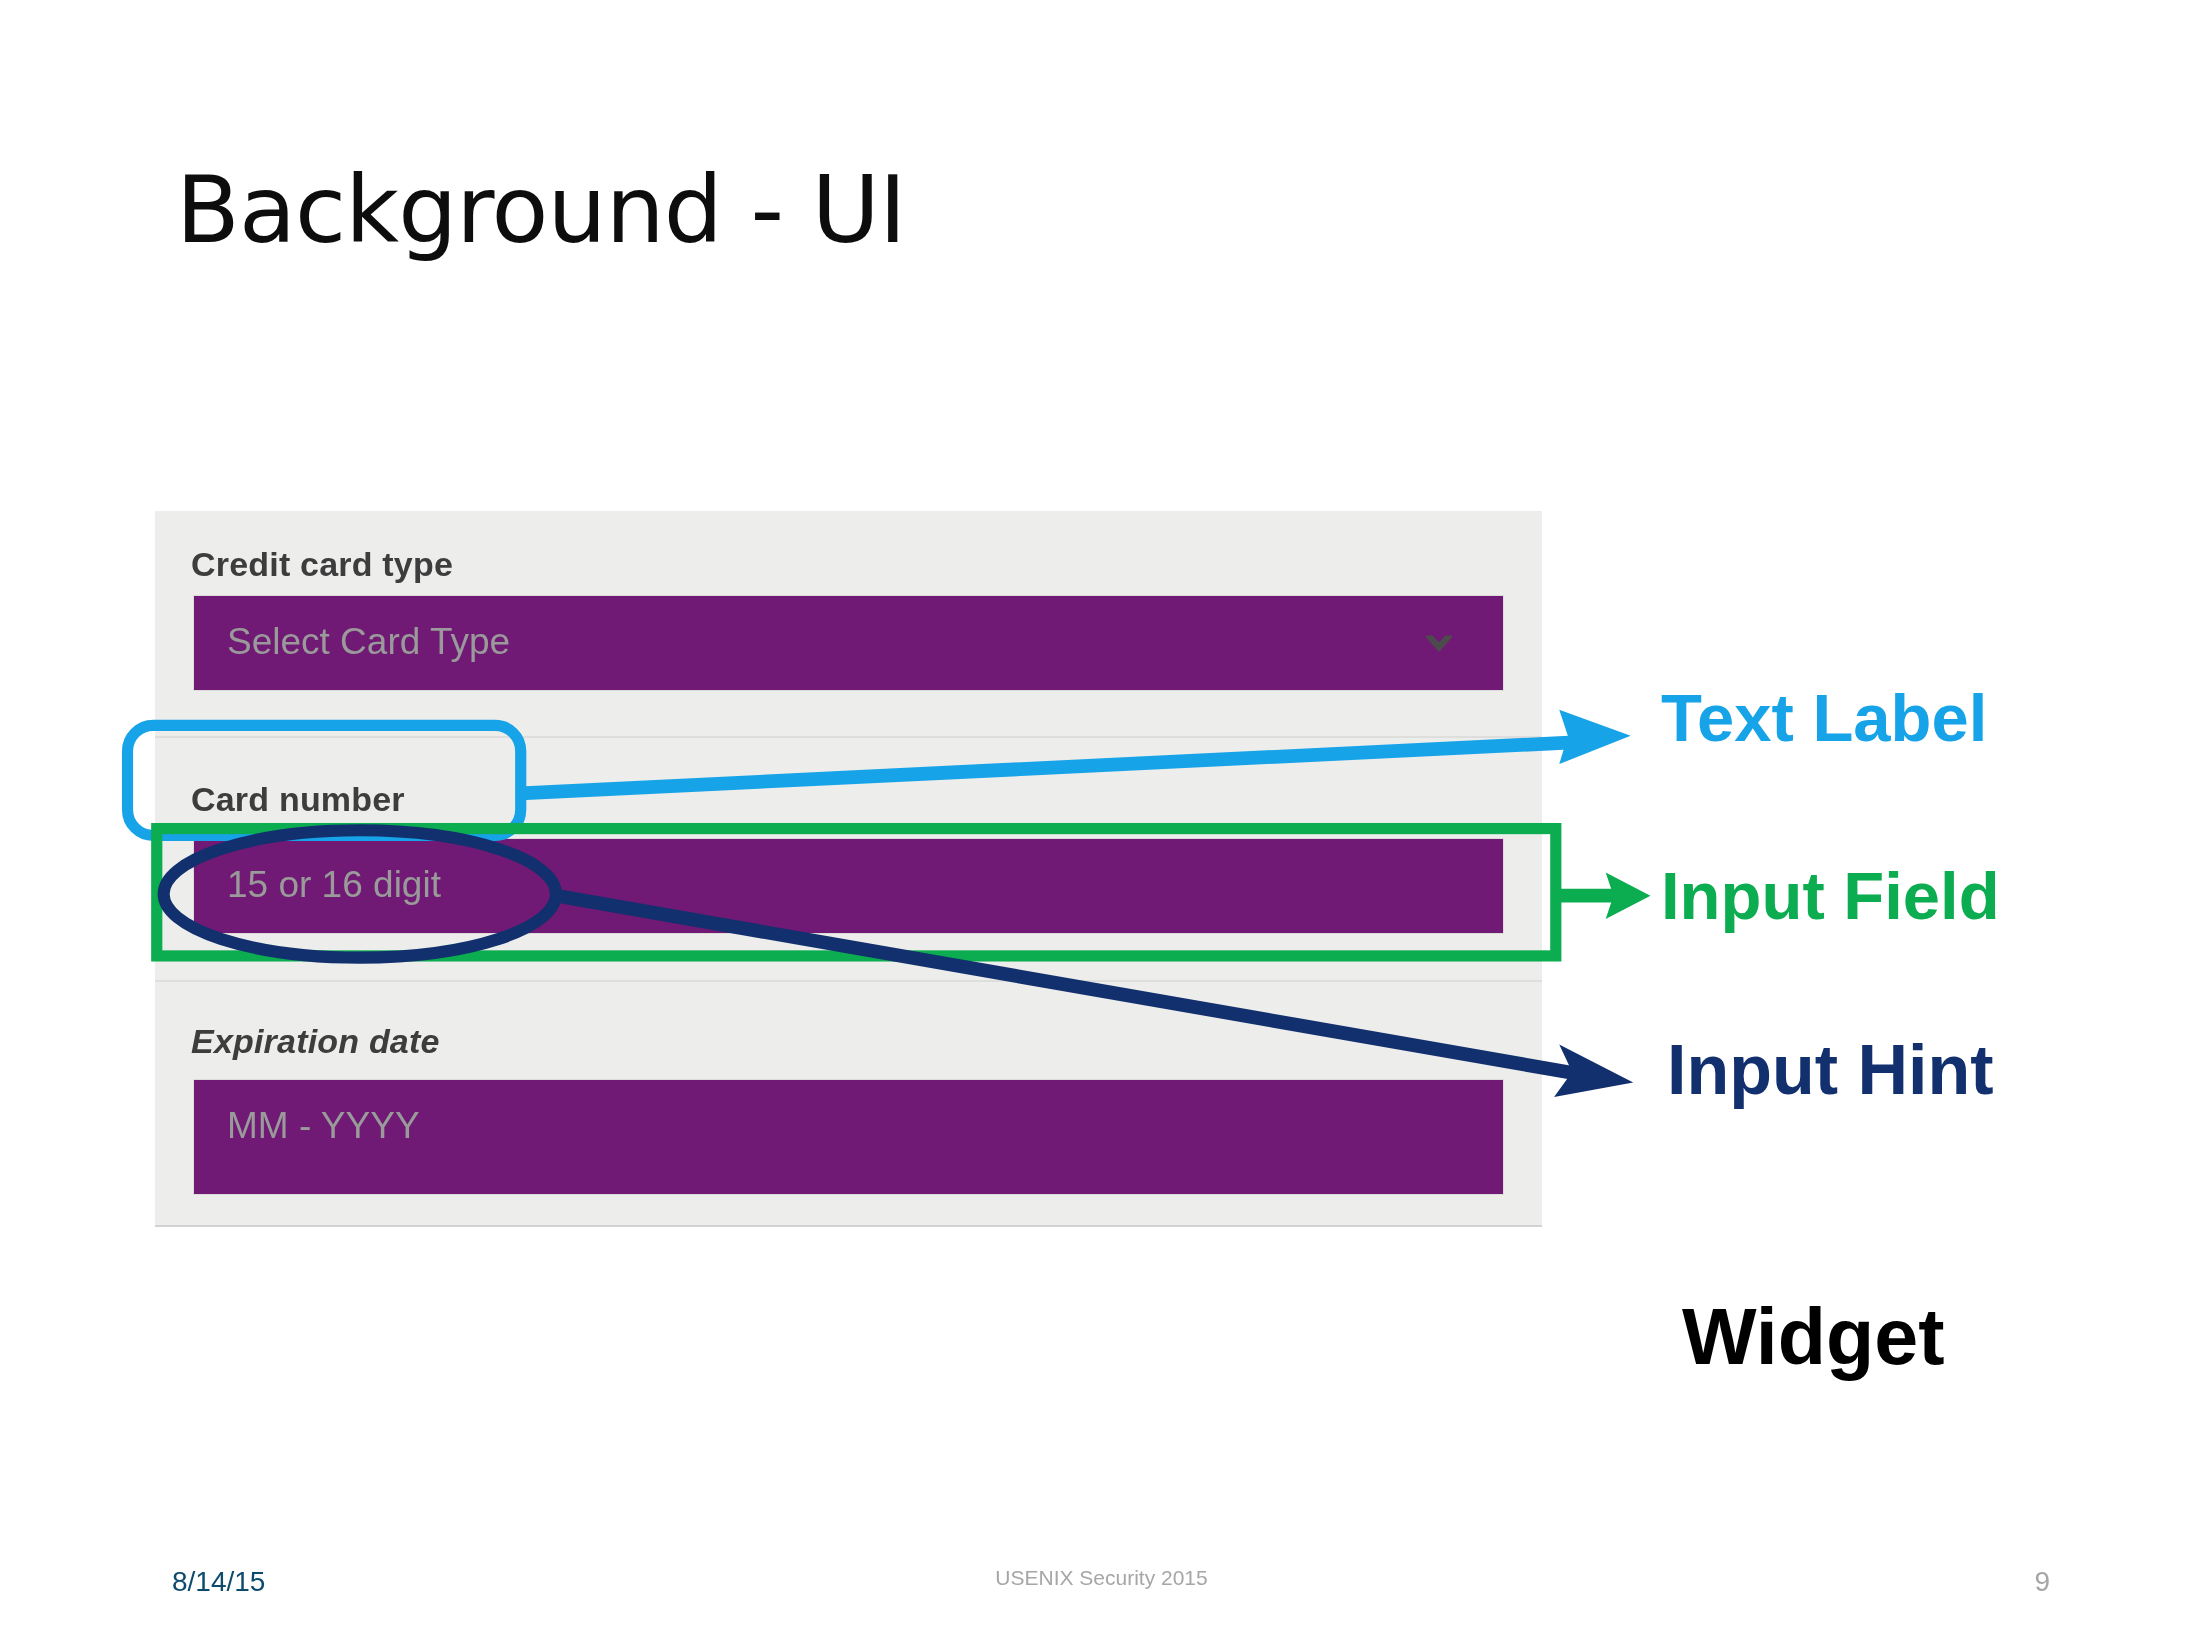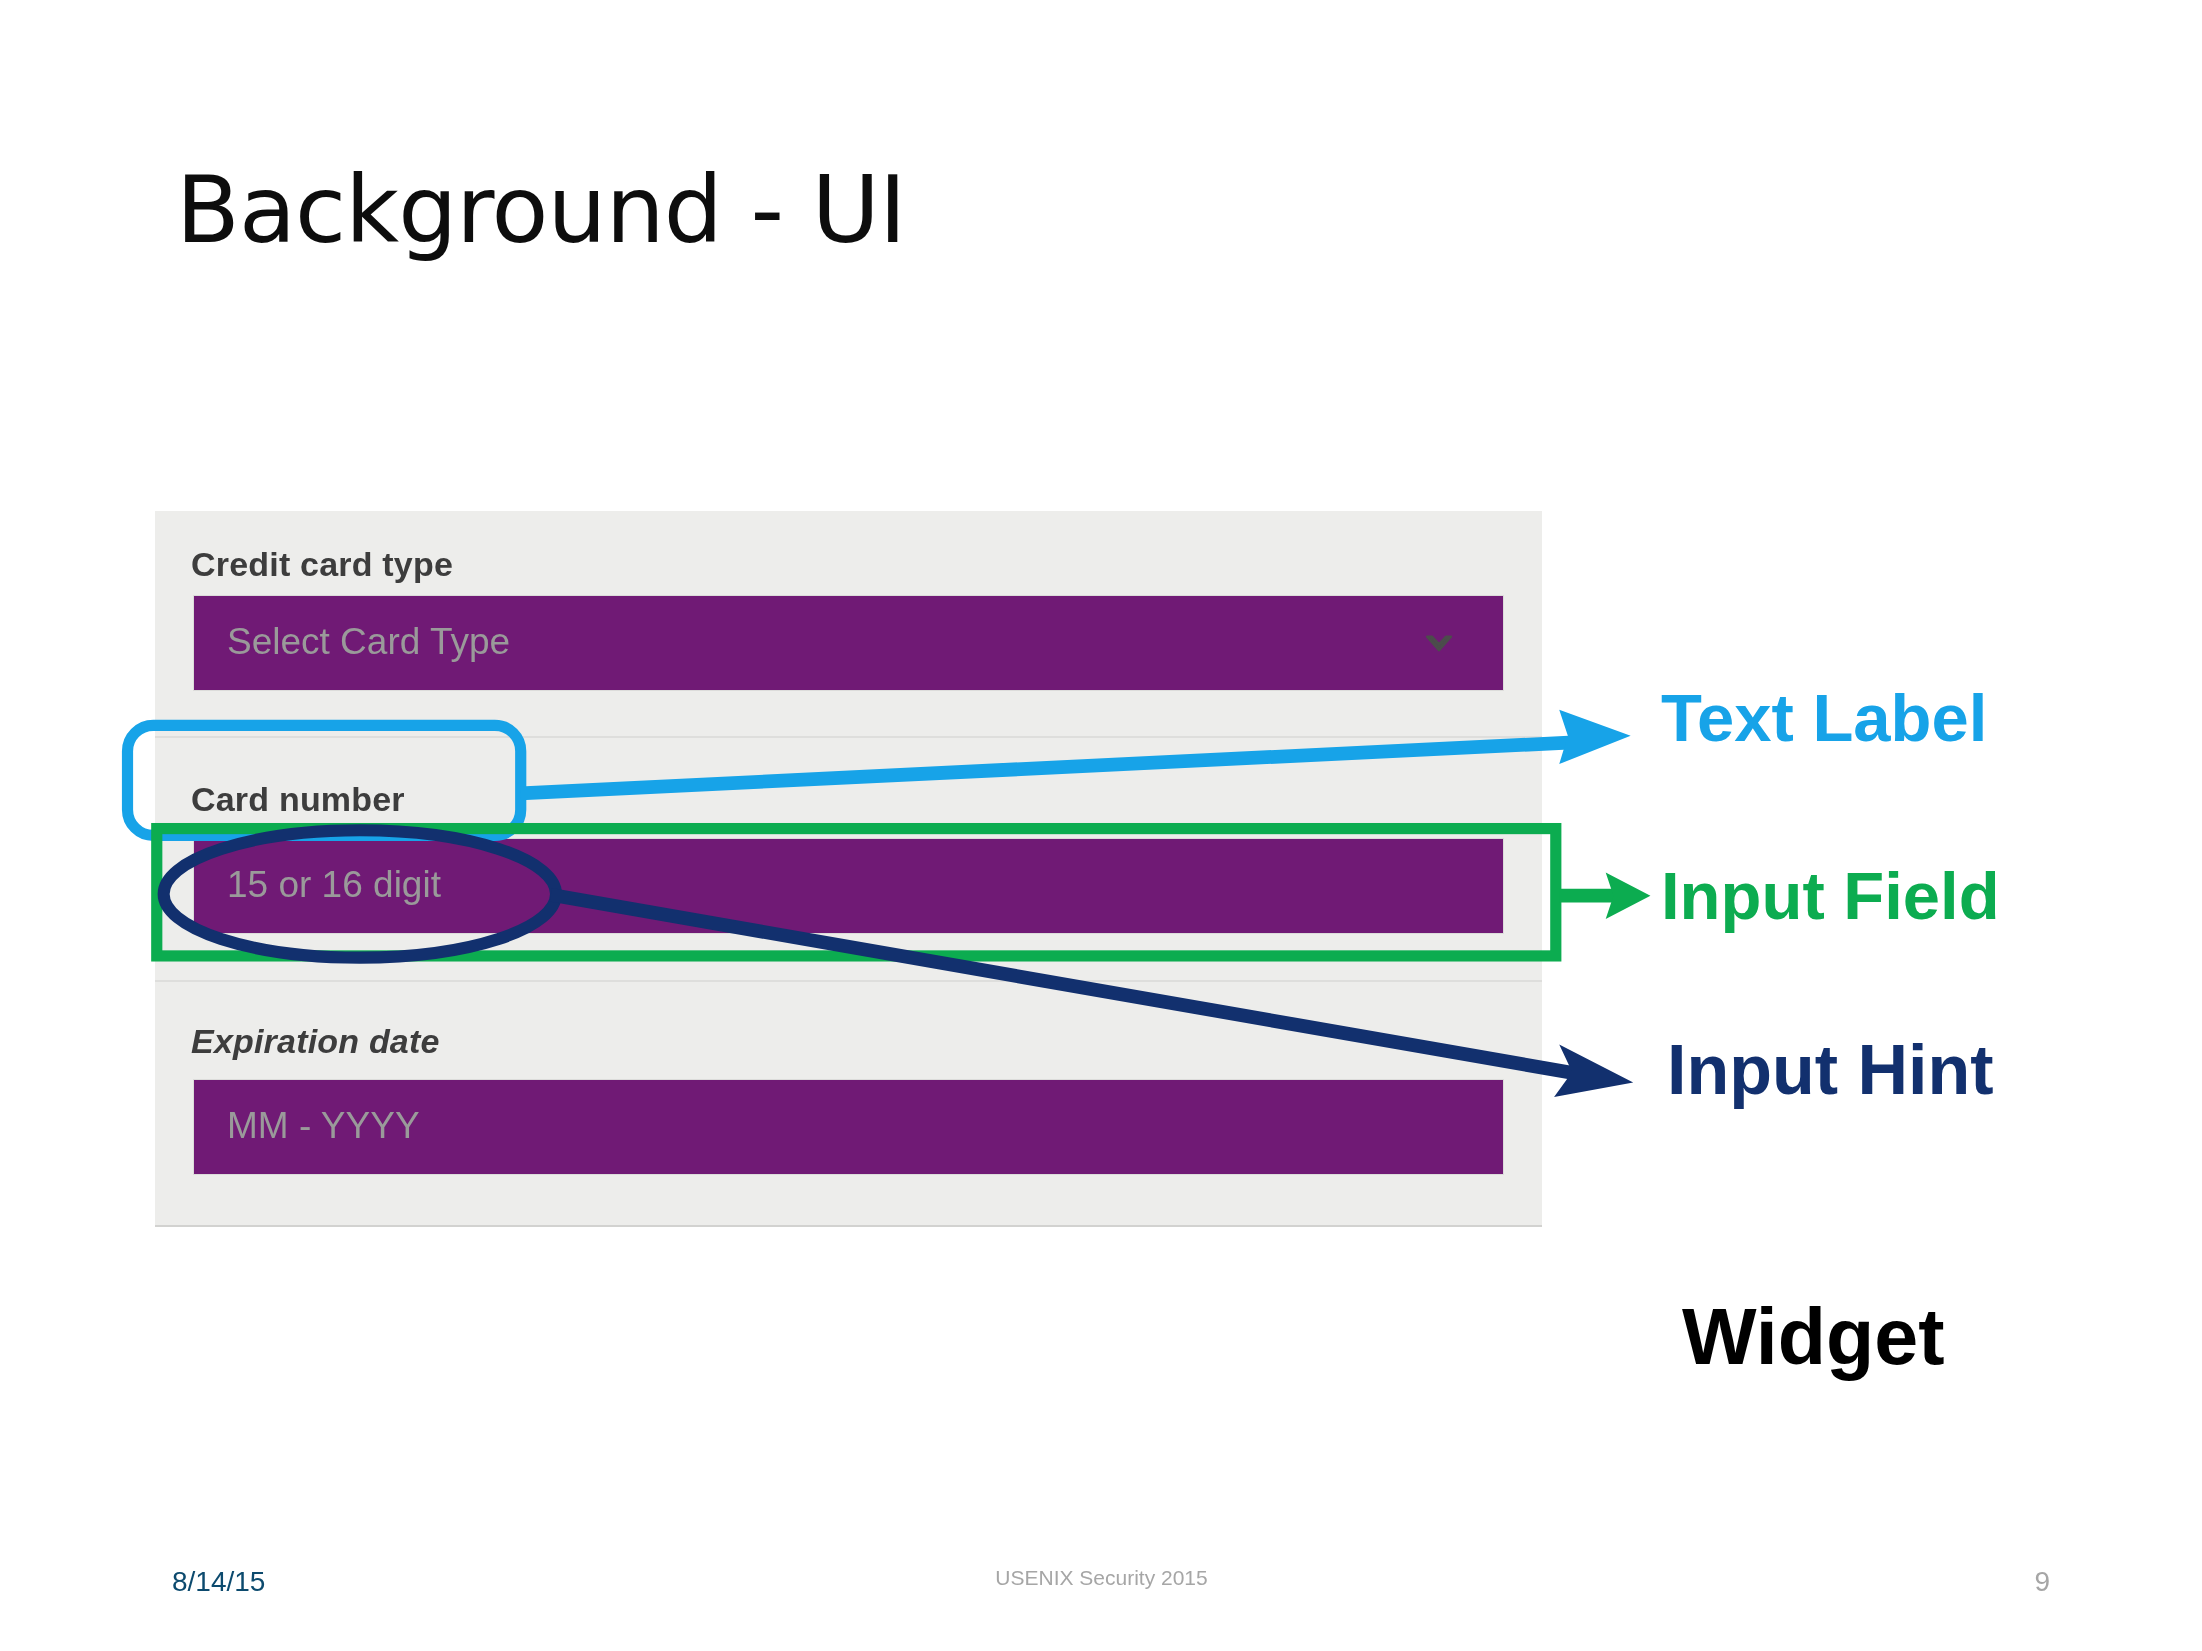--- a/index.html
+++ b/index.html
@@ -182,21 +182,21 @@
     <div class="field-label" style="left:36px; top:269px;">Card number</div>
     <div class="field-input" style="left:38px; top:327px; width:1311px; height:96px;padding-left:20px;">
       <div class="field-hint" style="left:33px; top:25px;">15 or 16 digit</div>
     </div>
   </div>
 
   <div class="field-sep" style="top:469px;"></div>
 
   <div class="field-group">
     <div class="field-label" style="left:36px; top:511px;font-style:italic;">Expiration date</div>
-    <div class="field-input" style="left:38px; top:568px; width:1311px; height:96px;">
+    <div class="field-input" style="left:38px; top:568px; width:1311px; height:116px;">
       <div class="field-hint" style="left:33px; top:25px;">MM - YYYY</div>
     </div>
   </div>
 
 </div>
 
 <svg id="annotation-overlay" viewBox="0 0 2560 1920">
 
   <rect x="148" y="843" width="457" height="128" rx="30" ry="30" fill="none" stroke="#17a3e8" stroke-width="13"></rect>
 

